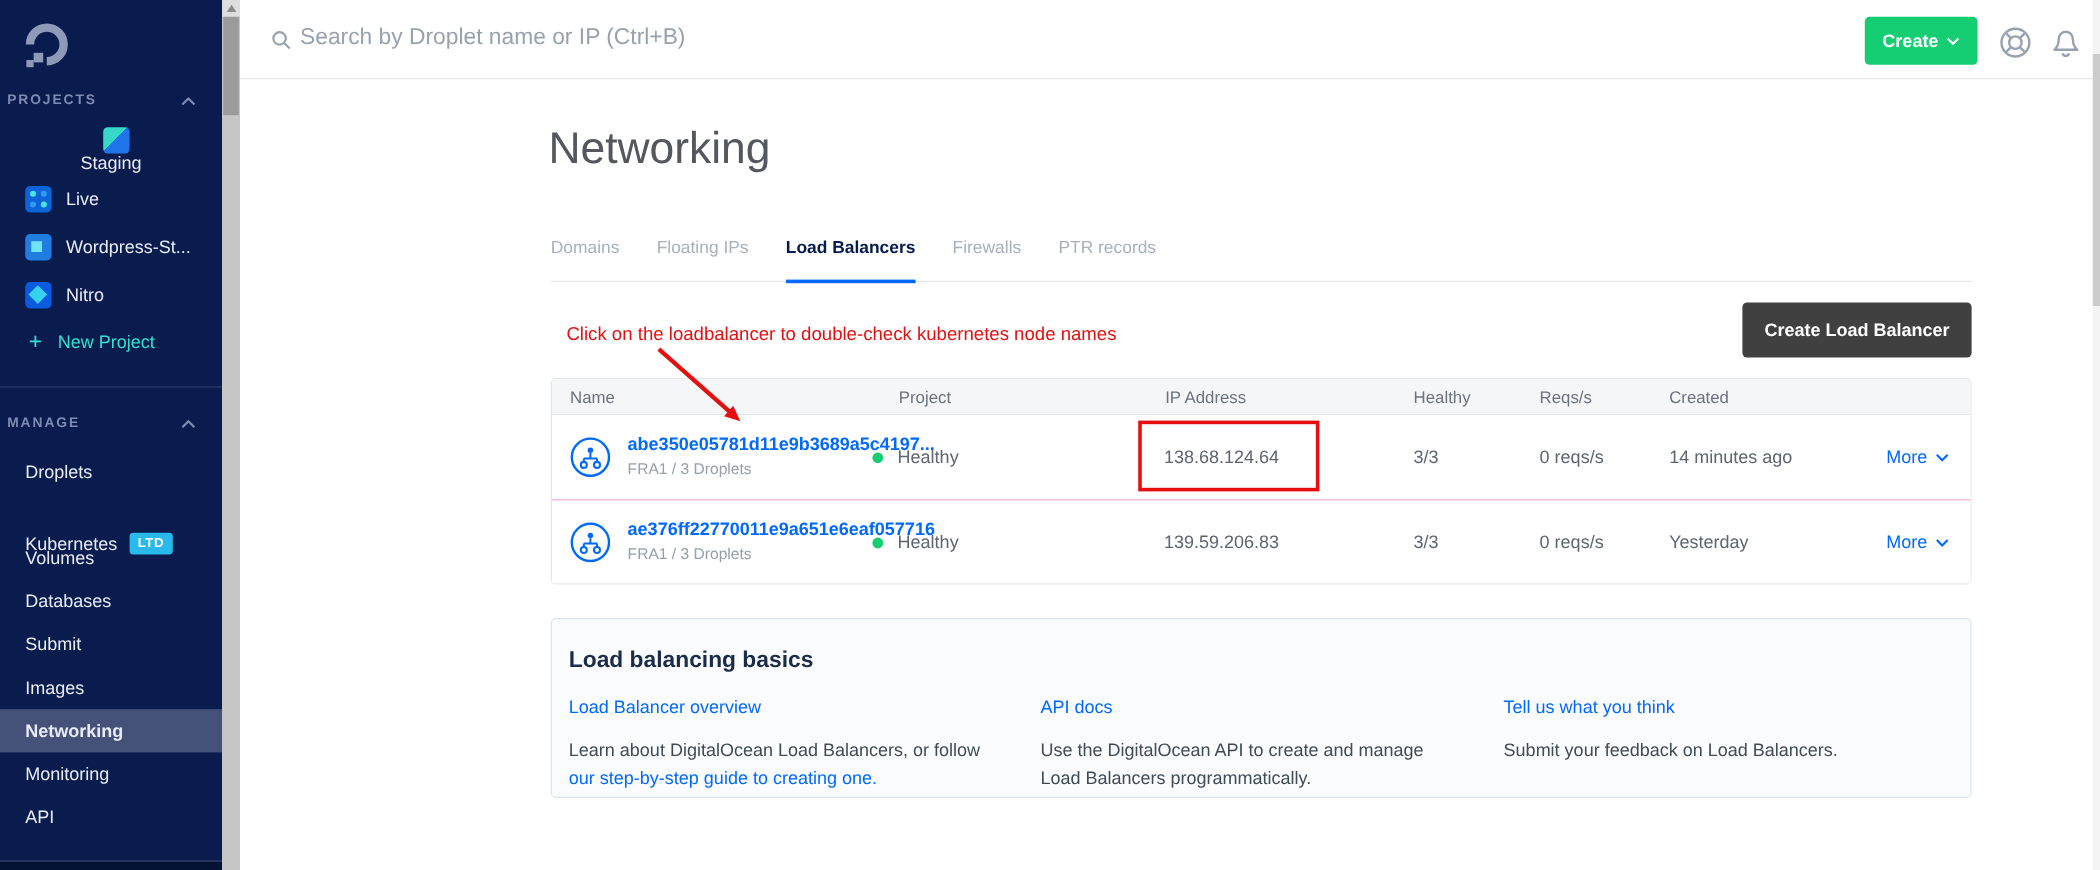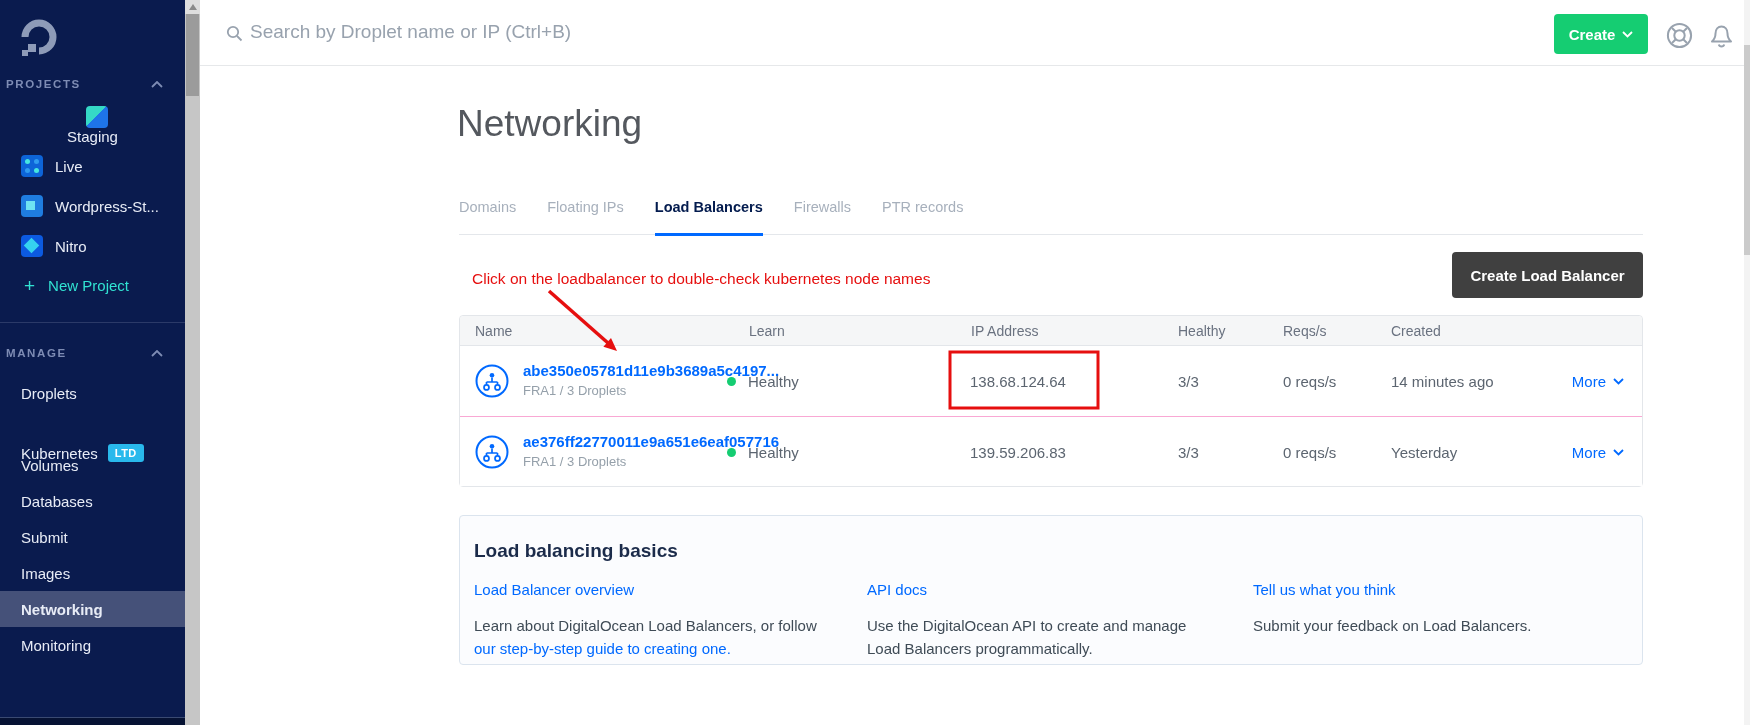--- a/index.html
+++ b/index.html
@@ -168,20 +168,23 @@
     </div>
     <div class="sb-abs sb-row mg-row" style="top:555px;">
       <span>Images</span>
     </div>
     <div class="sb-abs sb-row mg-row mg-active" style="top:591px;">
       <span>Networking</span>
     </div>
     <div class="sb-abs sb-row mg-row" style="top:627px;">
       <span>Monitoring</span>
     </div>
+    <div class="sb-abs sb-row mg-row" style="top:663px;">
+      <span>API</span>
+    </div>
 
     <div class="sb-abs" style="top:717px;border-top:1px solid #3a4a72;height:8px;background:#061233;"></div>
   </div>
 
   <div class="scrollstrip">
     <div class="scroll-btn">
         <i class="tri"></i>
       </div>
     <div class="scroll-thumb"></div>
   </div>
@@ -226,21 +229,21 @@
     <div class="tab">PTR records</div>
   </div>
 
   <div class="annotation">Click on the loadbalancer to double-check kubernetes node names</div>
 
   <button class="create-lb-btn">Create Load Balancer</button>
 
   <div class="tbl">
     <div class="tbl-head">
       <span class="th th-name">Name</span>
-      <span class="th th-status">Learn</span>
+      <span class="th th-status">Project</span>
       <span class="th th-ip">IP Address</span>
       <span class="th th-healthy">Healthy</span>
       <span class="th th-reqs">Reqs/s</span>
       <span class="th th-created">Created</span>
     </div>
 
     <div class="lb-row">
       <svg class="lb-icon" width="34" height="34" viewBox="0 0 34 34">
         <circle cx="17" cy="17" r="15.5" fill="#fff" stroke="#0069ff" stroke-width="2"></circle>
         <circle cx="17" cy="11.3" r="2.3" fill="#0069ff"></circle>

